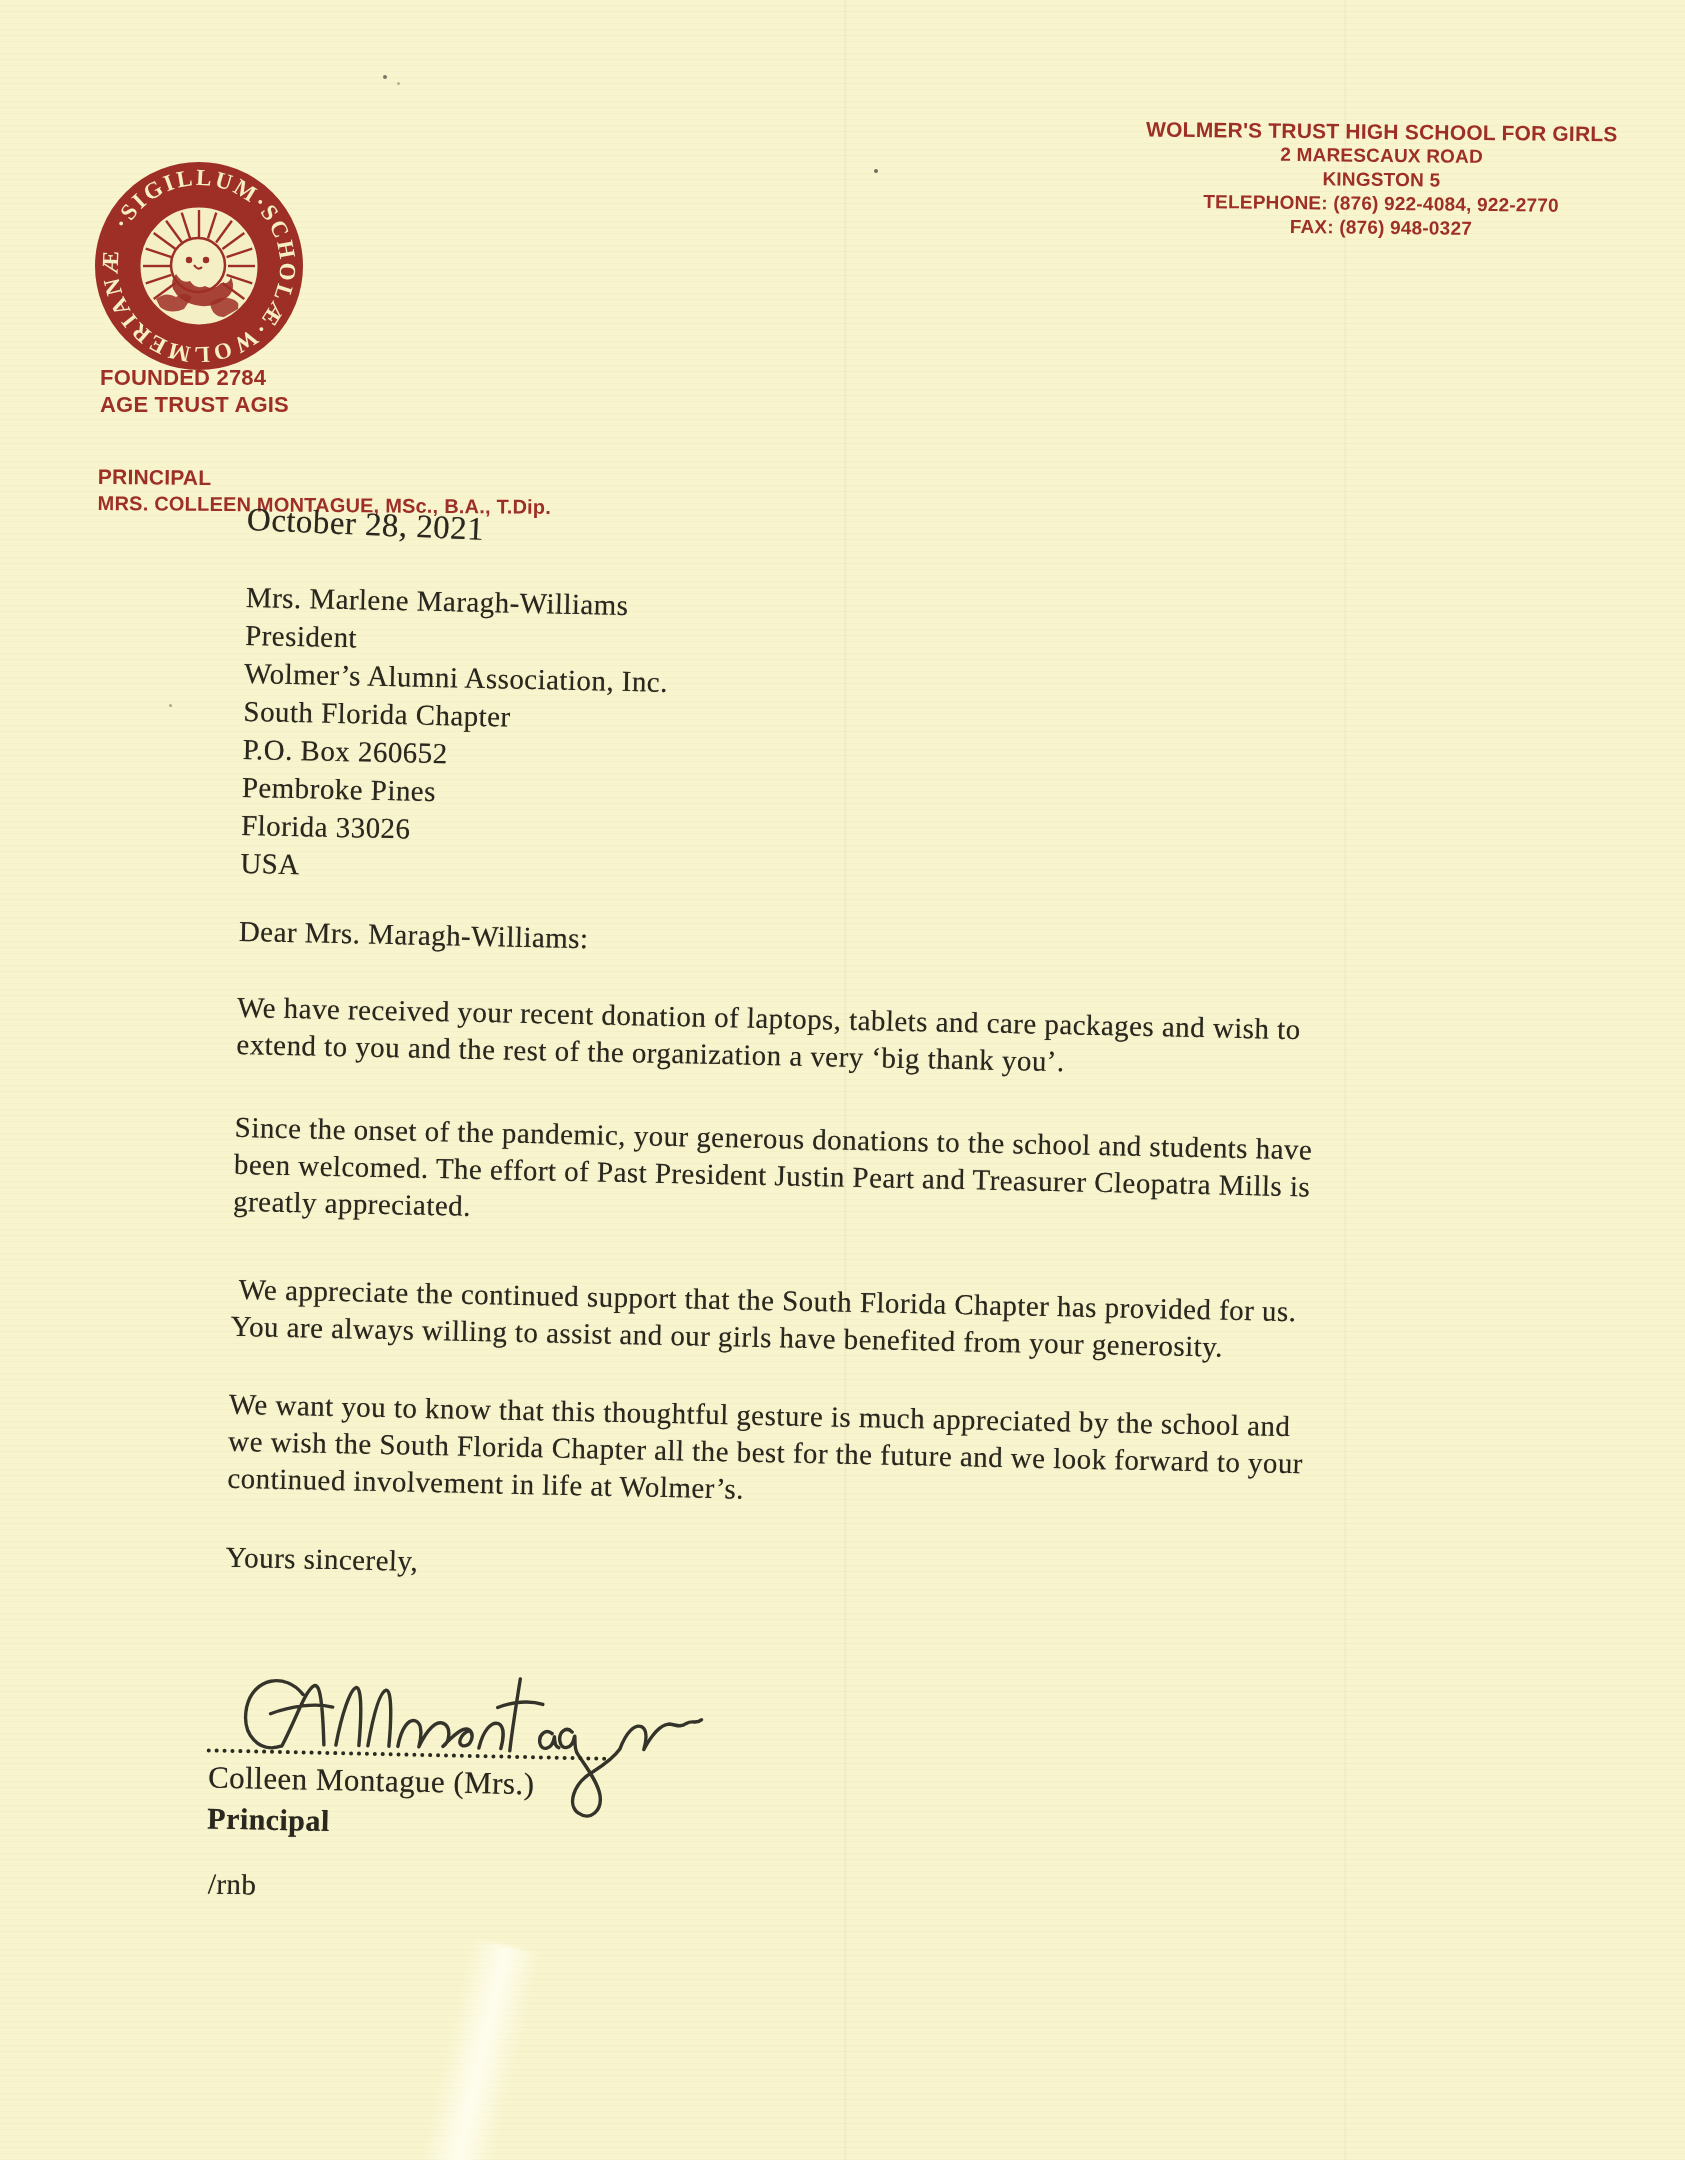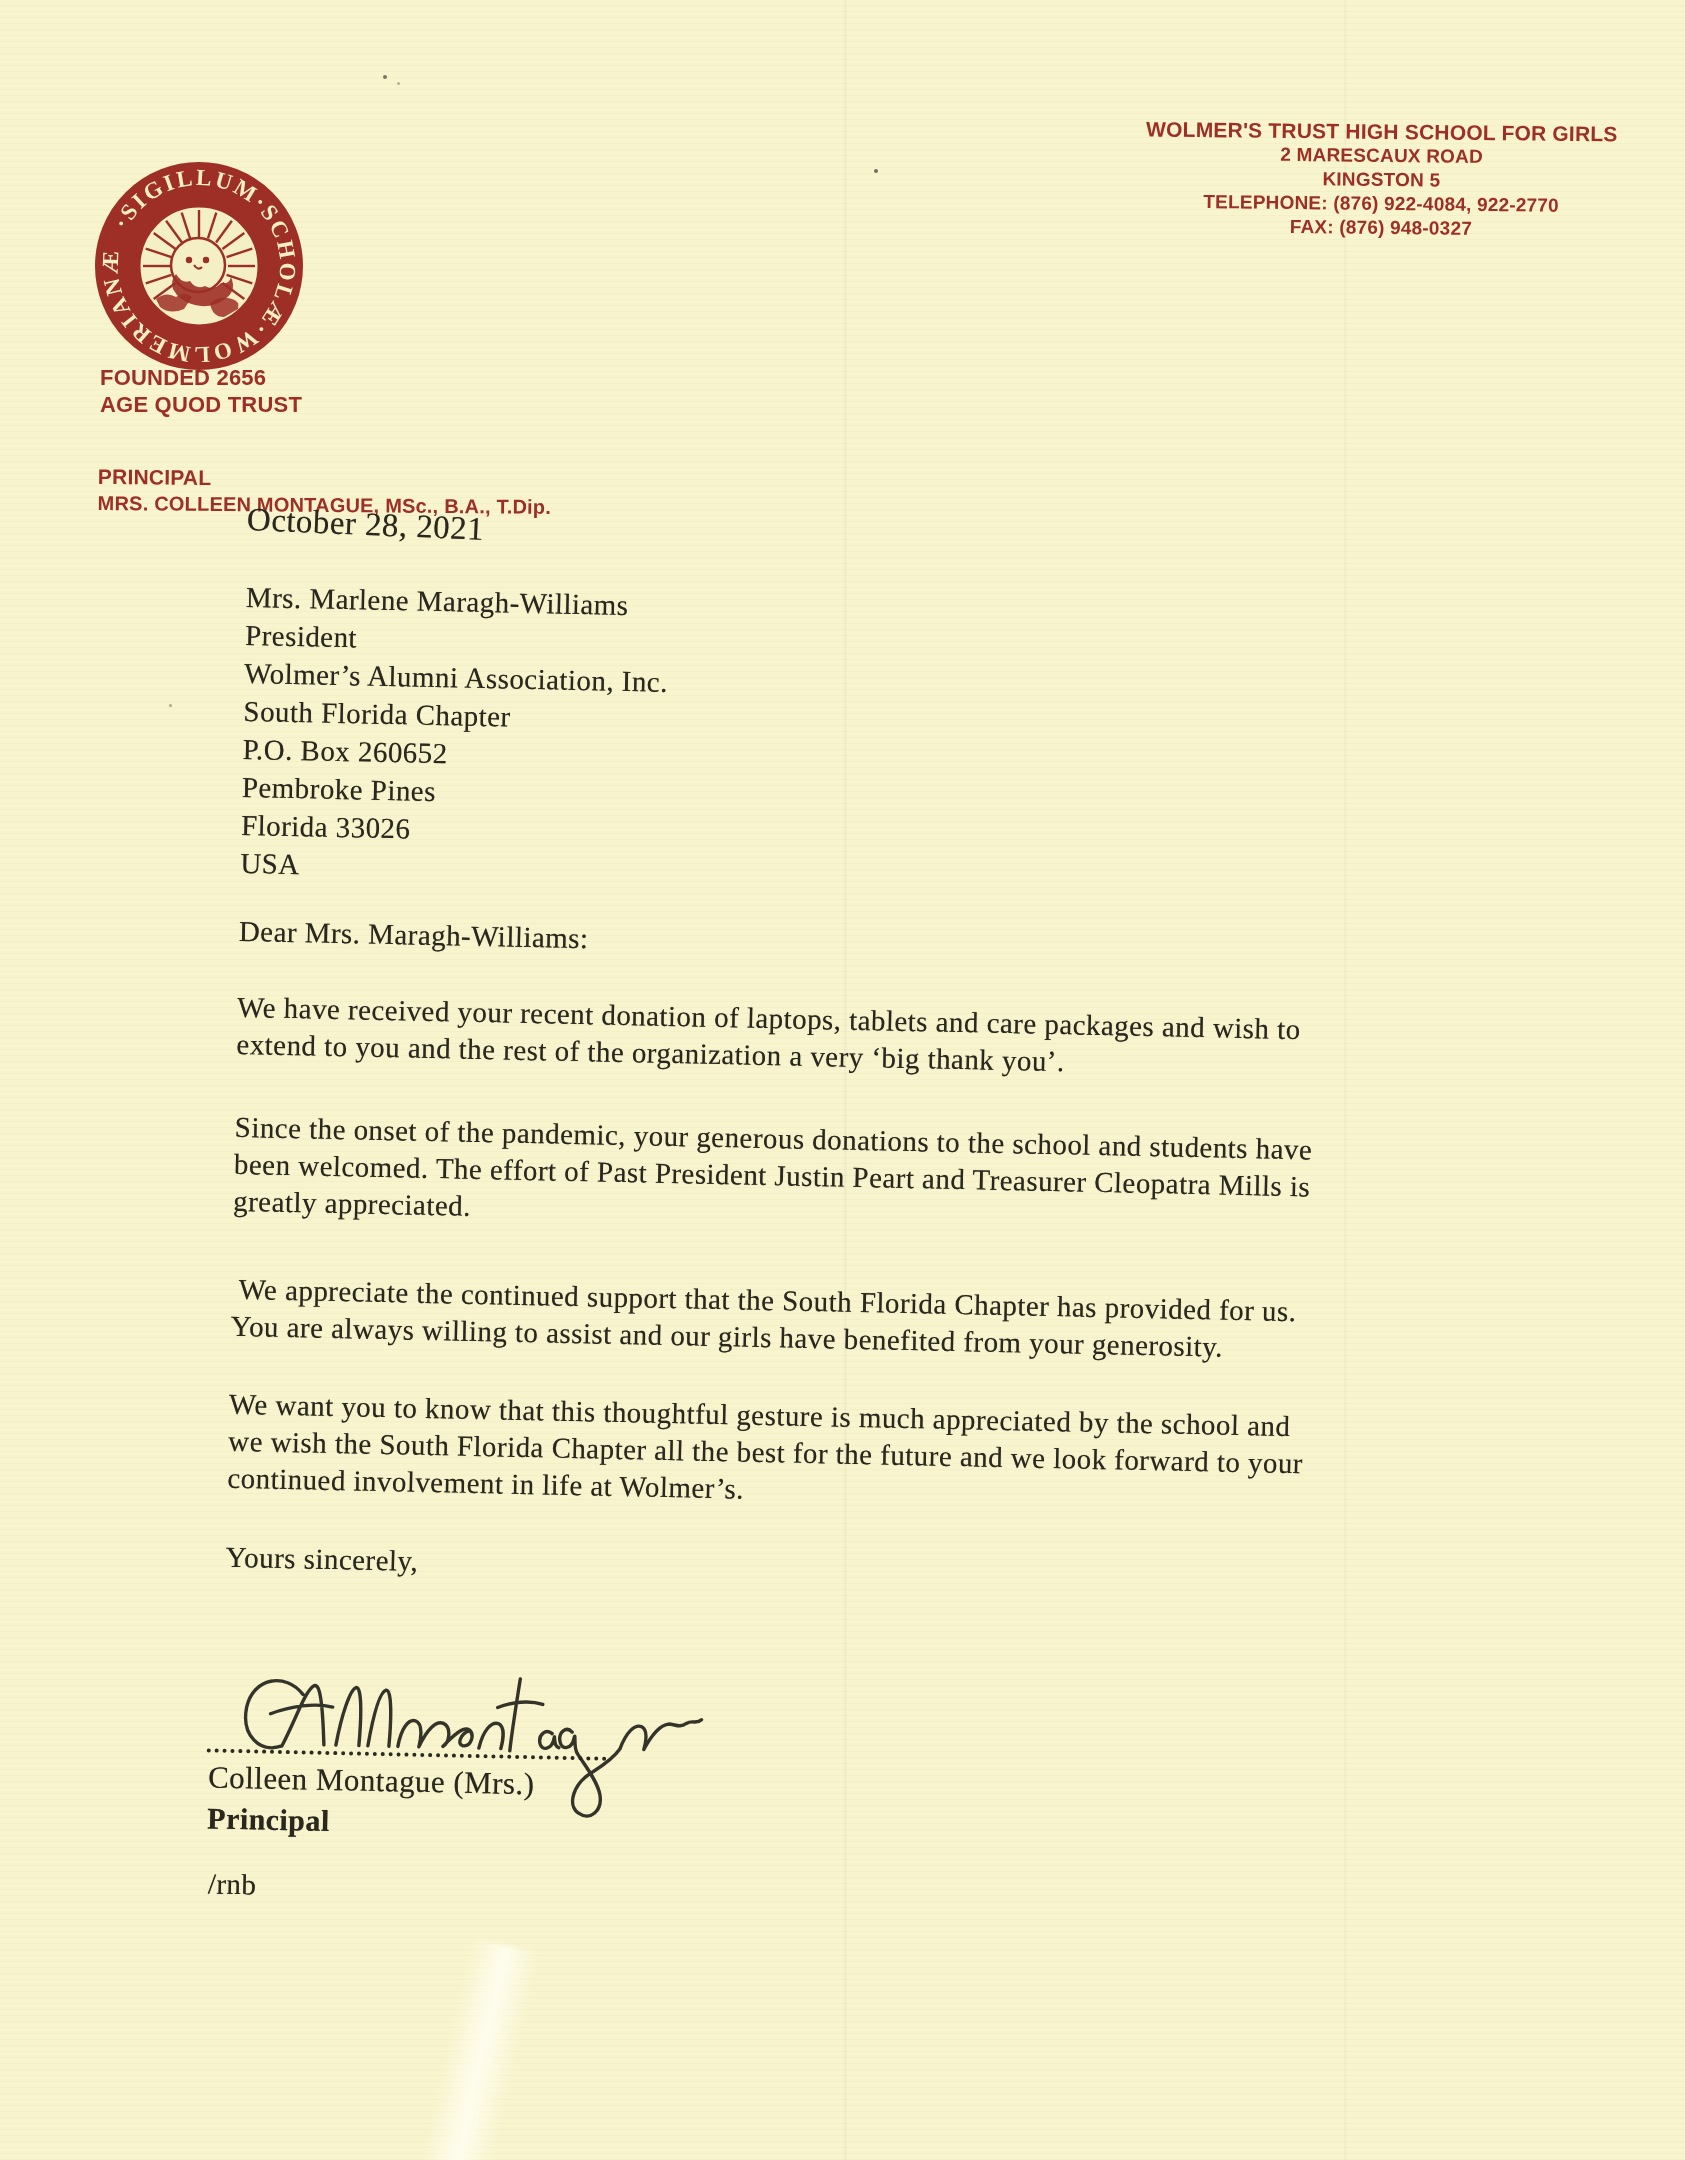--- a/index.html
+++ b/index.html
@@ -115,22 +115,22 @@
     <div class="school">WOLMER'S TRUST HIGH SCHOOL FOR GIRLS</div>
     <div>
         <div>2 MARESCAUX ROAD</div>
         <div>KINGSTON 5</div>
       </div>
     <div>TELEPHONE: (876) 922-4084, 922-2770</div>
     <div>FAX: (876) 948-0327</div>
   </div>
 
   <div class="redblock founded">
-    <div>FOUNDED 2656</div>
-    <div>AGE QUOD TRUST</div>
+    <div>FOUNDED 2784</div>
+    <div>AGE TRUST AGIS</div>
   </div>
 
   <div class="redblock principal">
     <div>PRINCIPAL</div>
     <div class="cred">MRS. COLLEEN MONTAGUE, MSc., B.A., T.Dip.</div>
   </div>
 
   <div class="typed">
     <div class="date">October 28, 2021</div>
 

